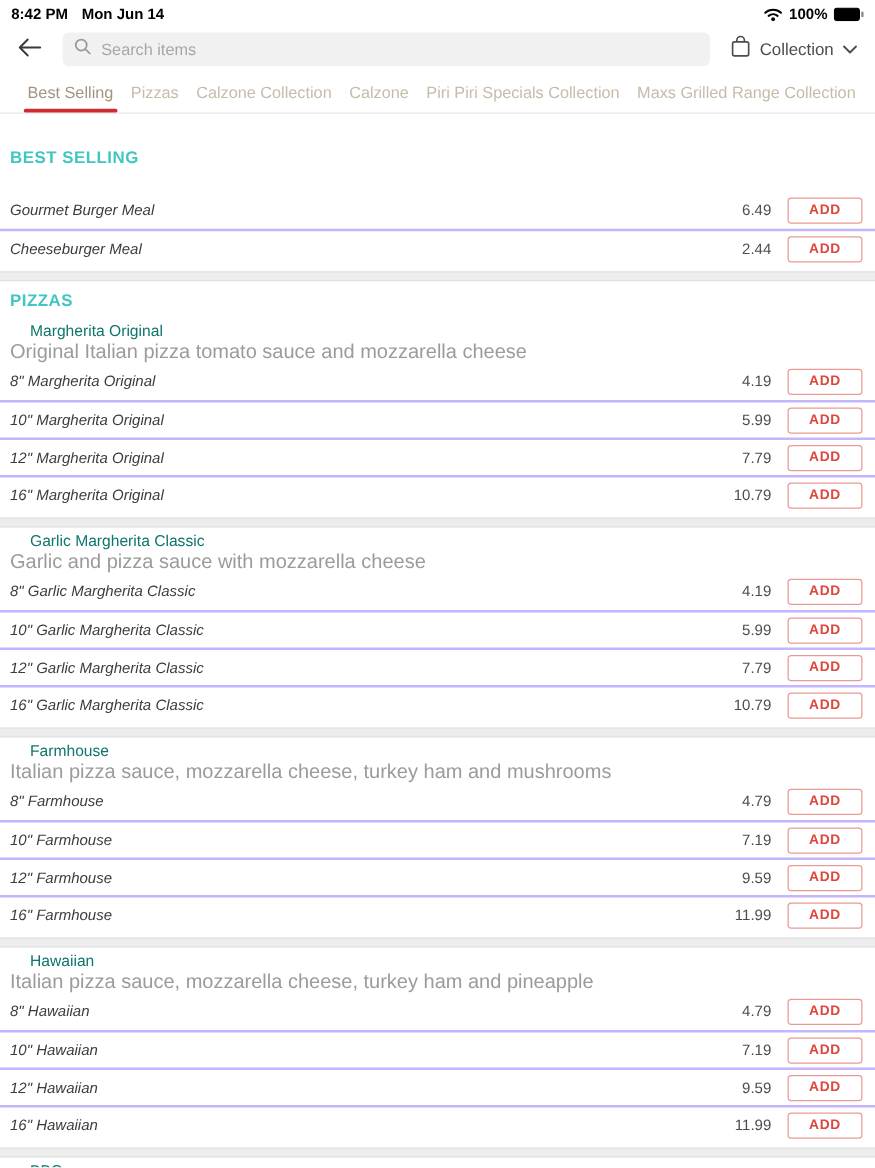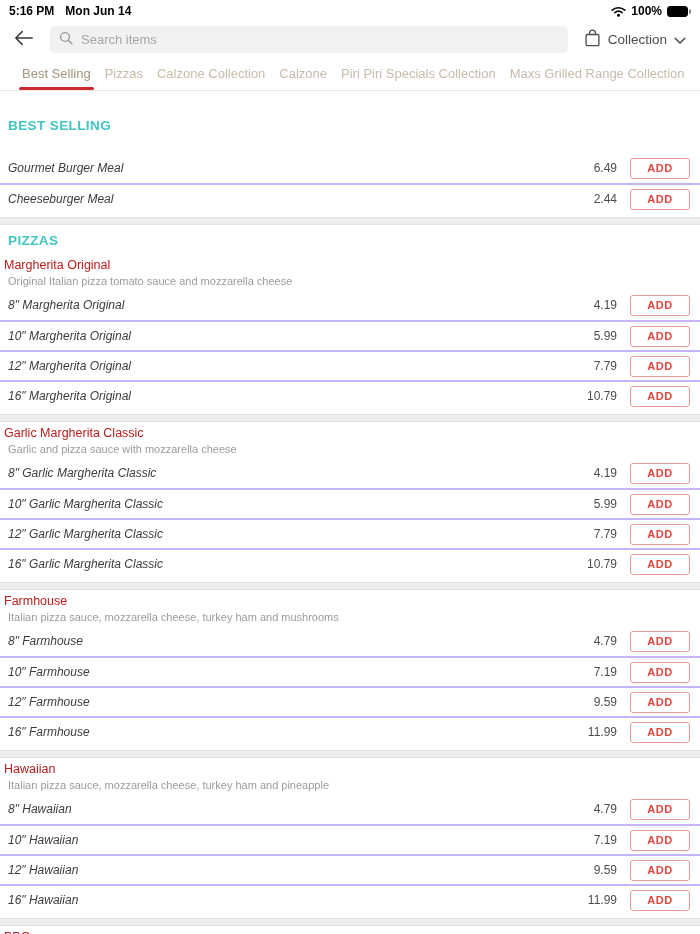--- a/index.html
+++ b/index.html
@@ -26,38 +26,38 @@
   
   .tab-bar { height:34px; display:flex; align-items:stretch; gap:14px; padding:0 0 0 22px; border-bottom:1px solid #ebe8e3; }
   .tab { display:flex; align-items:center; font-size:13px; color:#c7bbaa; position:relative; cursor:pointer; white-space:nowrap; }
   .tab.active { color:#a3937f; }
   .tab.active::after { content:""; position:absolute; left:-3px; right:-3px; bottom:0; height:3px; background:#cb2b31; border-radius:2px; }
 
   
   .content { }
   .section-title { color:#41c6c2; font-size:13.5px; font-weight:bold; letter-spacing:.4px; padding:8px 8px 6px; }
   .section-title.first { padding-top:27px; }
-  .group-name { color:#b91c1c; font-size:12.5px; padding:4px 4px 0; line-height:14px; }
-  .group-desc { color:#9b9b9b; font-size:11px; padding:3px 8px 2px; line-height:13px; }
+  .group-name { color:#0f766e; font-size:12.5px; padding:4px 24px 0; line-height:14px; }
+  .group-desc { color:#9b9b9b; font-size:16px; padding:3px 8px 2px; line-height:13px; }
   .group-items.bare { padding-top:14px; }
   .item-row { height:30px; display:flex; align-items:center; padding:0 10px 0 8px; }
   .item-row + .item-row { border-top:2px solid #c4b5fd; }
   .item-name { flex:1; font-size:12px; color:#3c3c3c;font-style:italic; }
   .item-price { font-size:12px; color:#4d4d4d; margin-right:13px; }
   .add-btn { width:60px; height:21px; background:#fff; border:1px solid #ea9a94; border-radius:3px; color:#dd473e; font-size:11px; font-weight:bold; letter-spacing:.6px; font-family:"Liberation Sans",sans-serif; cursor:pointer; }
   .divider { height:8px; background:#ededed; border-top:1px solid #e2e2e2; border-bottom:1px solid #e2e2e2; margin-top:4px; }
 </style>
 </head>
 <body>
 
 <div class="screen">
 
   <div class="status-bar">
     <div class="status-left">
-      <span>5:16 PM</span>
+      <span>8:42 PM</span>
       <span>Mon Jun 14</span>
     </div>
     <div class="status-right">
       <span>
         <svg width="15" height="11" viewBox="0 0 15 11">
             <path d="M1.2 4.2 C4.7 1.0 10.3 1.0 13.8 4.2" fill="none" stroke="#000" stroke-width="1.6" stroke-linecap="round"></path>
             <path d="M3.9 6.7 C6.0 4.9 9.0 4.9 11.1 6.7" fill="none" stroke="#000" stroke-width="1.6" stroke-linecap="round"></path>
             <circle cx="7.5" cy="9.3" r="1.5" fill="#000"></circle>
           </svg>
       </span>

